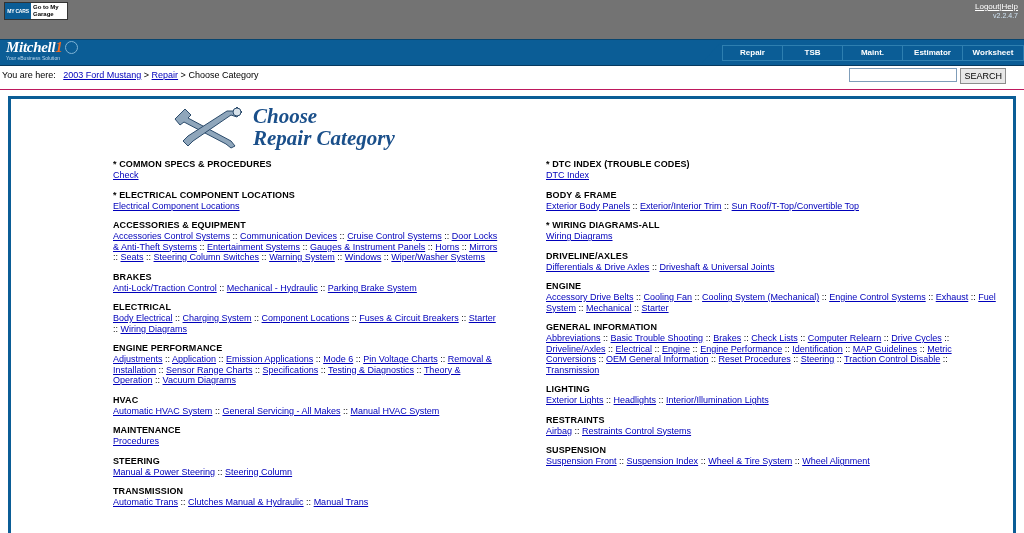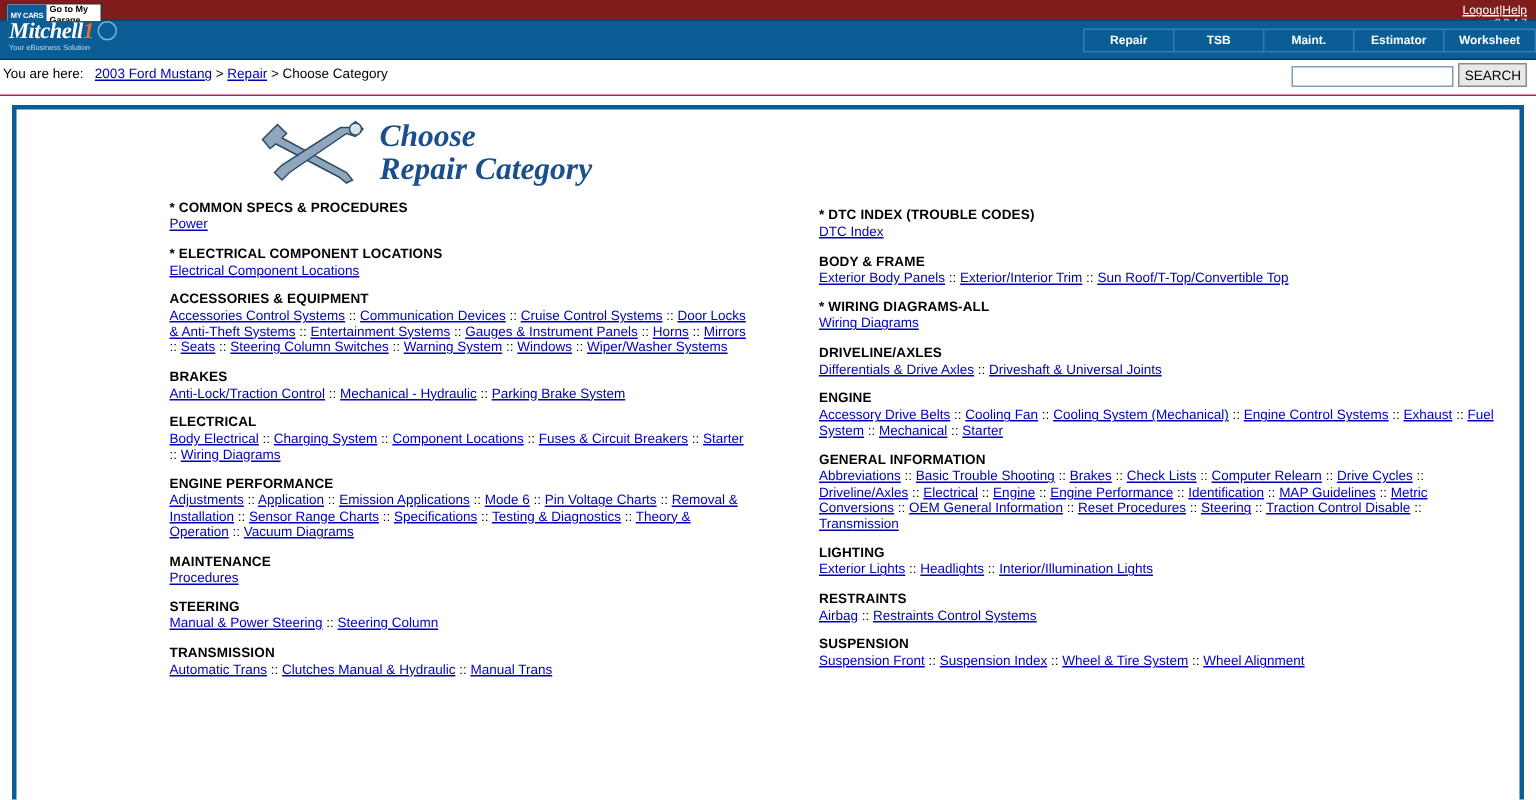--- a/index.html
+++ b/index.html
@@ -10,22 +10,22 @@
     font-family: "Liberation Sans", sans-serif;
     font-size: 11px;
     color: #000;
     overflow: hidden;
   }
   a { color: #0000bb; text-decoration: underline; cursor: pointer; }
 
   
   .topbar {
     position: relative;
-    height: 14px;
-    background: #7f1d1d;
+    height: 40px;
+    background: #737373;
     border-bottom: 1px solid #08456f;
   }
   .garage-btn {
     position: absolute;
     left: 4px; top: 2px;
     width: 64px; height: 18px;
     background: #ffffff;
     border: 1px solid #333;
     display: flex;
     align-items: center;
@@ -134,23 +134,23 @@
   }
   .crumb {
     position: absolute;
     left: 2px; top: 4px;
     font-size: 9px;
     color: #000;
   }
   .crumb a { color: #0000bb; }
   .searchbox {
     position: absolute;
-    right: 6px; top: 2px;
-    display: flex;
-    align-items: flex-end;
+    right: 18px; top: 2px;
+    display: flex;
+    align-items: flex-start;
   }
   .searchbox input {
     width: 108px;
     height: 14px;
     font-size: 9px;
     border: 1px solid #7f9db9;
     padding: 0 2px;
   }
   .searchbtn {
     margin-left: 3px;
@@ -194,21 +194,20 @@
     line-height: 22px;
     letter-spacing: 0px;
     margin-left: 4px;
   }
 
   .cols {
     position: absolute;
     left: 0; right: 0;
     top: 60px;
     display: flex;
-    align-items: center;
   }
   .col { width: 50%; padding: 0 10px 0 0; }
   .col.left { padding-left: 102px; }
   .col.right { padding-left: 34px; }
 
   .group { margin-bottom: 9px; }
   .group-head {
     font-size: 9px;
     font-weight: bold;
     color: #000;
@@ -303,41 +302,45 @@
       <div>
         <div class="choose-title">Choose</div>
         <div class="choose-title">Repair Category</div>
       </div>
     </div>
 
     <div class="cols">
       <div class="col left" id="left-col">
           <div class="group">
             <div class="group-head">* COMMON SPECS &amp; PROCEDURES</div>
-            <div class="group-links"><a>Power</a></div>
+            <div class="group-links"><a>Check</a></div>
           </div>
           <div class="group">
             <div class="group-head">* ELECTRICAL COMPONENT LOCATIONS</div>
             <div class="group-links"><a>Electrical Component Locations</a></div>
           </div>
           <div class="group">
             <div class="group-head">ACCESSORIES &amp; EQUIPMENT</div>
             <div class="group-links"><a>Accessories Control Systems</a><span class="sep"> :: </span><a>Communication Devices</a><span class="sep"> :: </span><a>Cruise Control Systems</a><span class="sep"> :: </span><a>Door Locks &amp; Anti-Theft Systems</a><span class="sep"> :: </span><a>Entertainment Systems</a><span class="sep"> :: </span><a>Gauges &amp; Instrument Panels</a><span class="sep"> :: </span><a>Horns</a><span class="sep"> :: </span><a>Mirrors</a><span class="sep"> :: </span><a>Seats</a><span class="sep"> :: </span><a>Steering Column Switches</a><span class="sep"> :: </span><a>Warning System</a><span class="sep"> :: </span><a>Windows</a><span class="sep"> :: </span><a>Wiper/Washer Systems</a></div>
           </div>
           <div class="group">
             <div class="group-head">BRAKES</div>
             <div class="group-links"><a>Anti-Lock/Traction Control</a><span class="sep"> :: </span><a>Mechanical - Hydraulic</a><span class="sep"> :: </span><a>Parking Brake System</a></div>
           </div>
           <div class="group">
             <div class="group-head">ELECTRICAL</div>
             <div class="group-links"><a>Body Electrical</a><span class="sep"> :: </span><a>Charging System</a><span class="sep"> :: </span><a>Component Locations</a><span class="sep"> :: </span><a>Fuses &amp; Circuit Breakers</a><span class="sep"> :: </span><a>Starter</a><span class="sep"> :: </span><a>Wiring Diagrams</a></div>
           </div>
           <div class="group">
             <div class="group-head">ENGINE PERFORMANCE</div>
             <div class="group-links"><a>Adjustments</a><span class="sep"> :: </span><a>Application</a><span class="sep"> :: </span><a>Emission Applications</a><span class="sep"> :: </span><a>Mode 6</a><span class="sep"> :: </span><a>Pin Voltage Charts</a><span class="sep"> :: </span><a>Removal &amp; Installation</a><span class="sep"> :: </span><a>Sensor Range Charts</a><span class="sep"> :: </span><a>Specifications</a><span class="sep"> :: </span><a>Testing &amp; Diagnostics</a><span class="sep"> :: </span><a>Theory &amp; Operation</a><span class="sep"> :: </span><a>Vacuum Diagrams</a></div>
+          </div>
+          <div class="group">
+            <div class="group-head">HVAC</div>
+            <div class="group-links"><a>Automatic HVAC System</a><span class="sep"> :: </span><a>General Servicing - All Makes</a><span class="sep"> :: </span><a>Manual HVAC System</a></div>
           </div>
           <div class="group">
             <div class="group-head">MAINTENANCE</div>
             <div class="group-links"><a>Procedures</a></div>
           </div>
           <div class="group">
             <div class="group-head">STEERING</div>
             <div class="group-links"><a>Manual &amp; Power Steering</a><span class="sep"> :: </span><a>Steering Column</a></div>
           </div>
           <div class="group">

